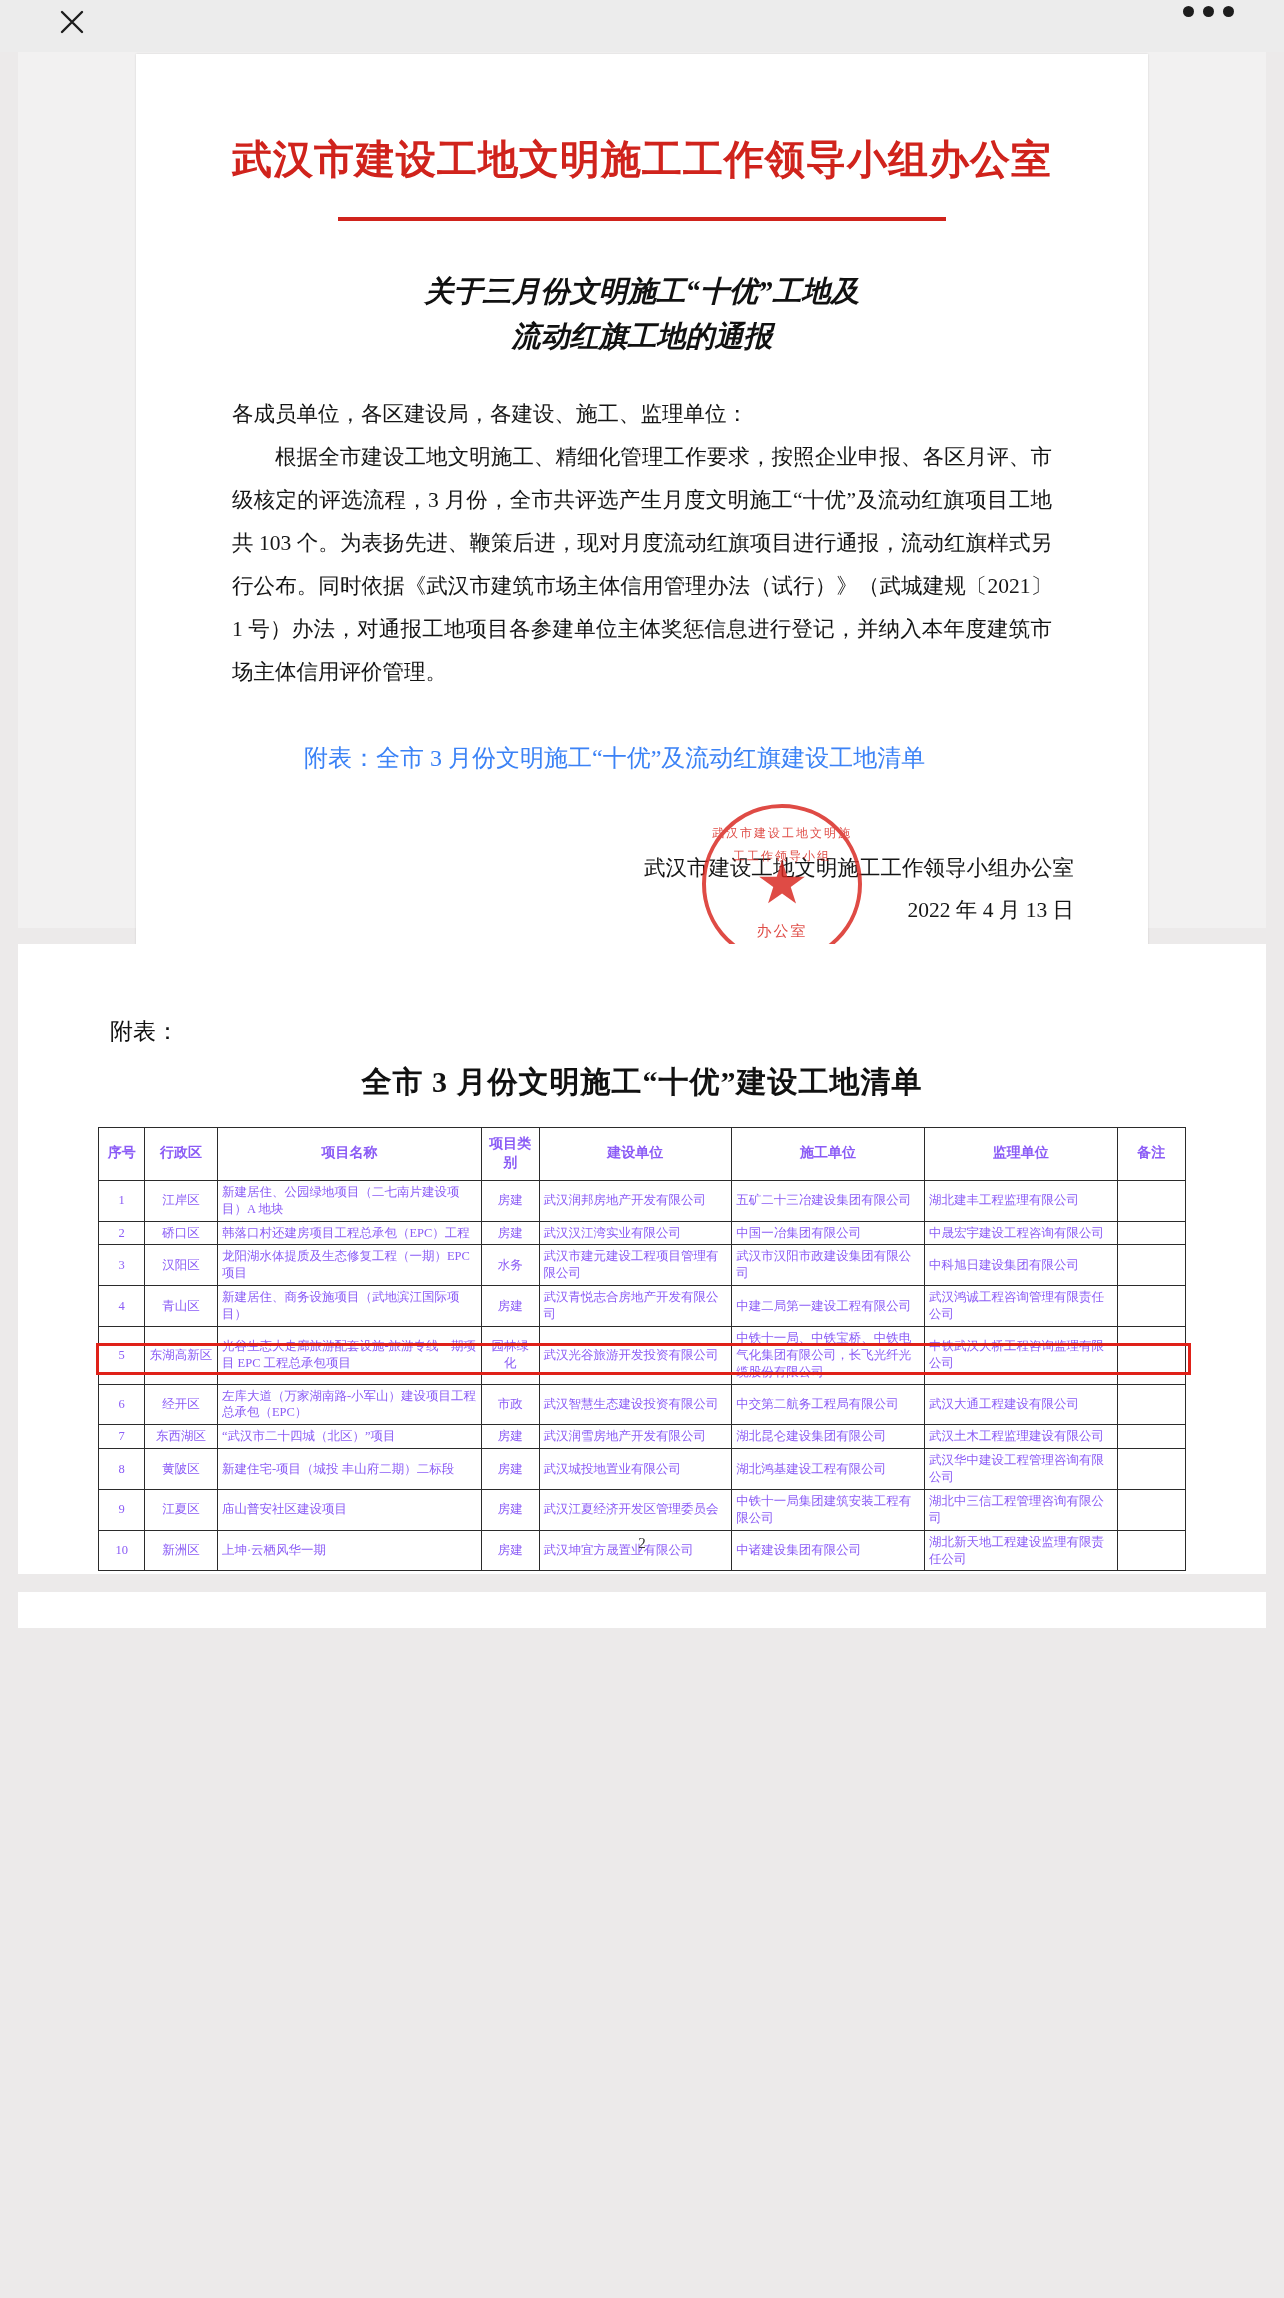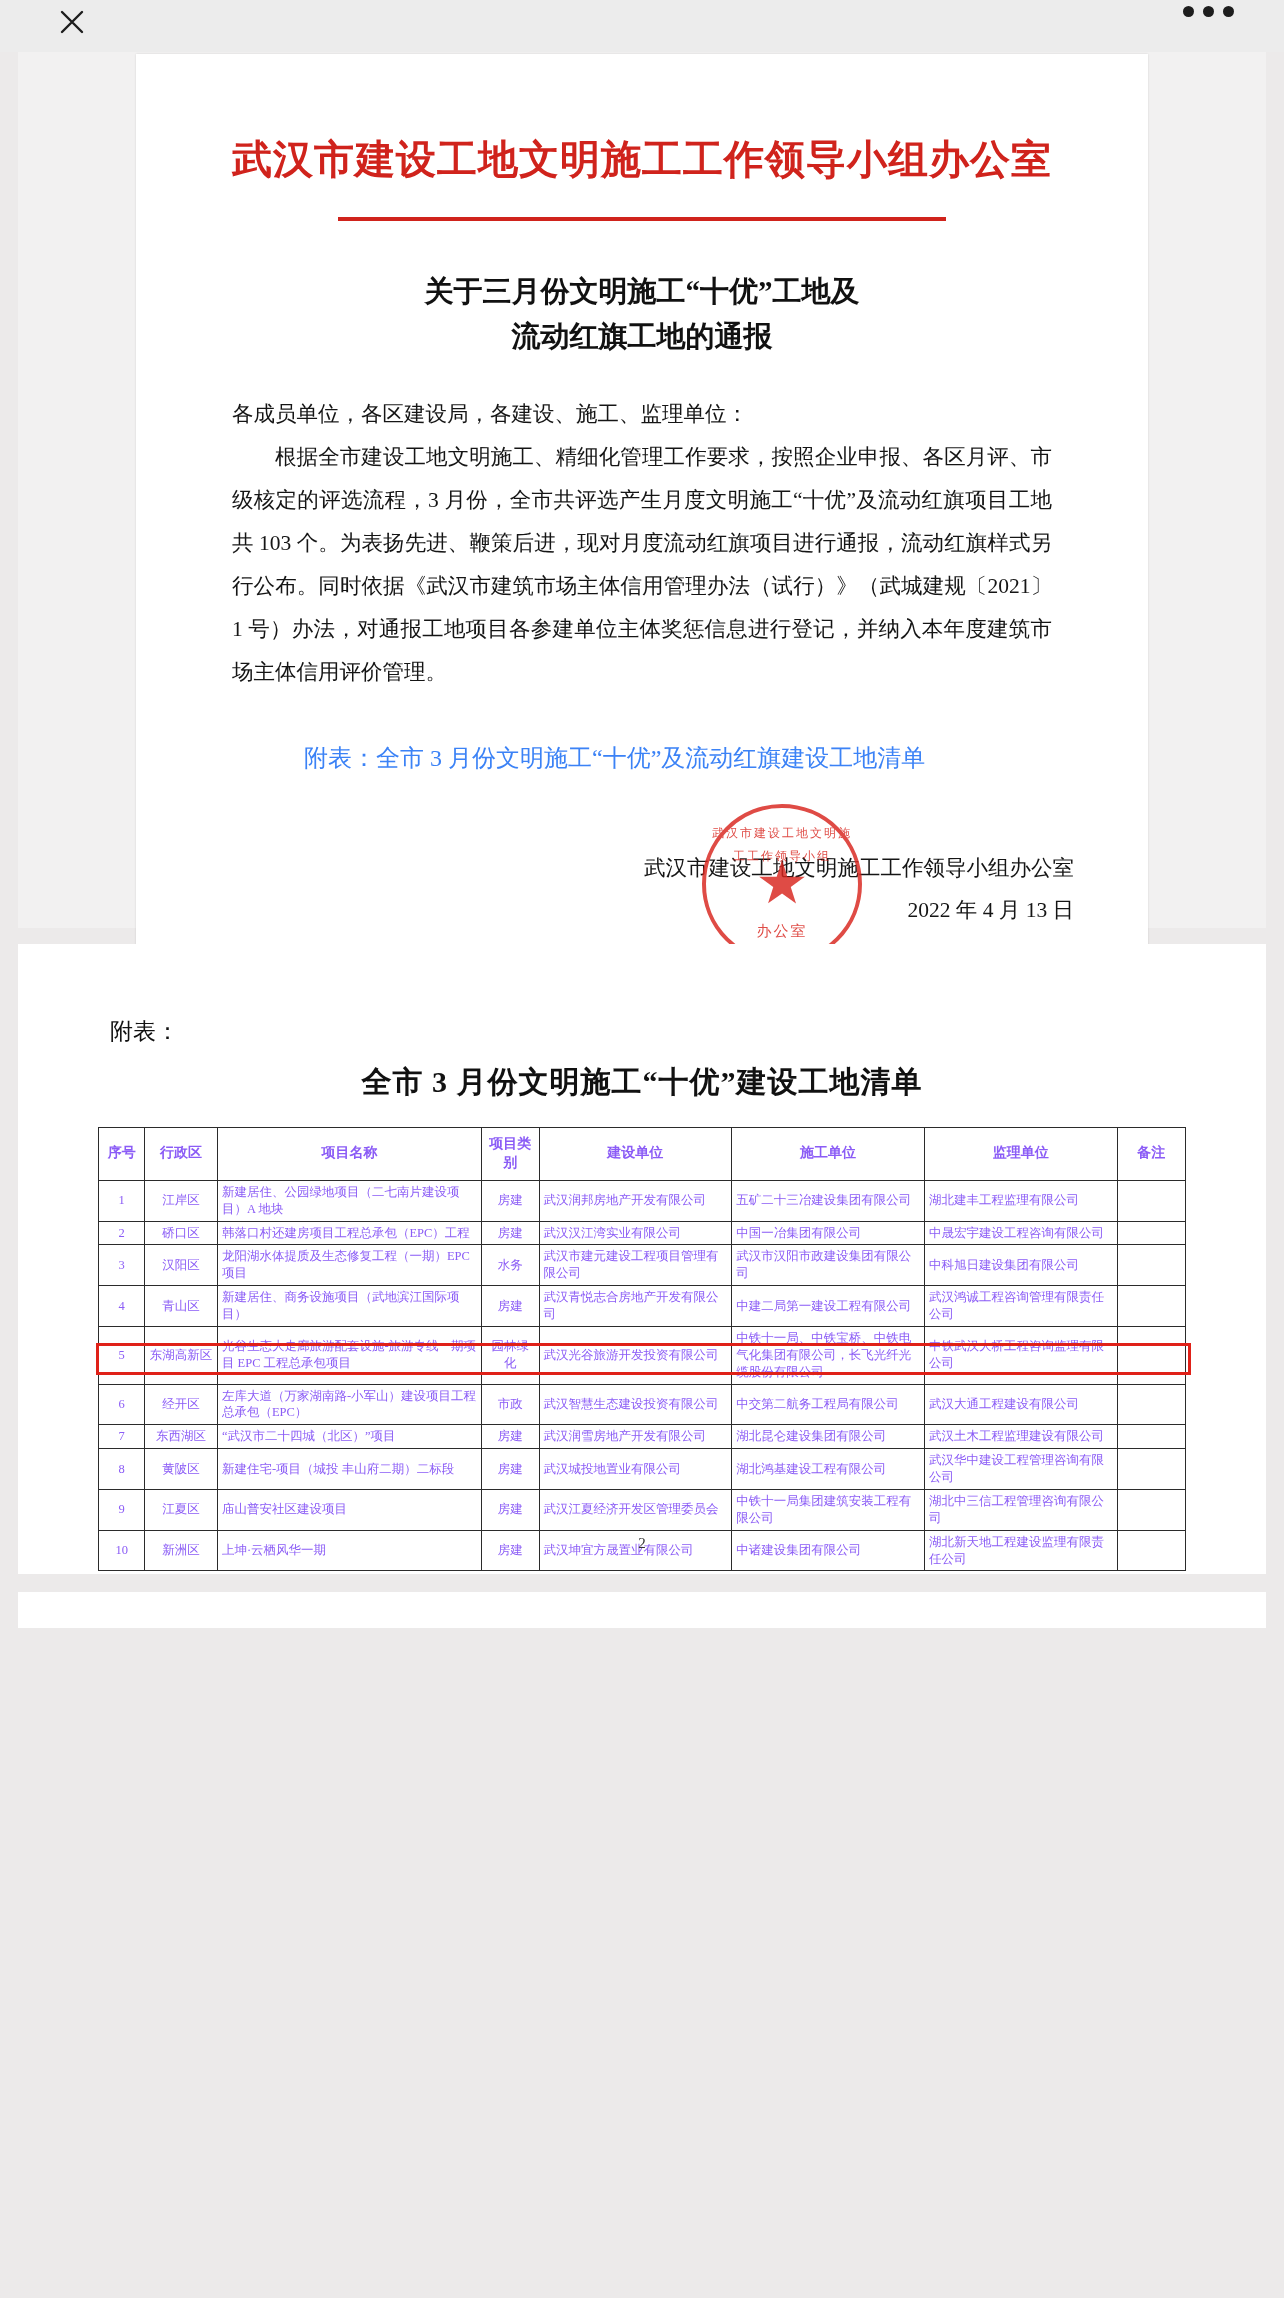--- a/index.html
+++ b/index.html
@@ -93,20 +93,21 @@
     background: #d0231c;
     margin: 30px auto 0 auto;
   }
   .doc-title {
     text-align: center;
     font-size: 29px;
     font-weight: 700;
     line-height: 1.55;
     margin-top: 48px;
     color: #111;
+    font-style: italic;
   }
   .doc-body {
     margin: 34px 96px 0 96px;
     font-size: 21.5px;
     line-height: 2.0;
     color: #151515;
     text-align: justify;
   }
   .doc-body p { margin: 0; }
   .doc-body p.indent { text-indent: 2em; }

